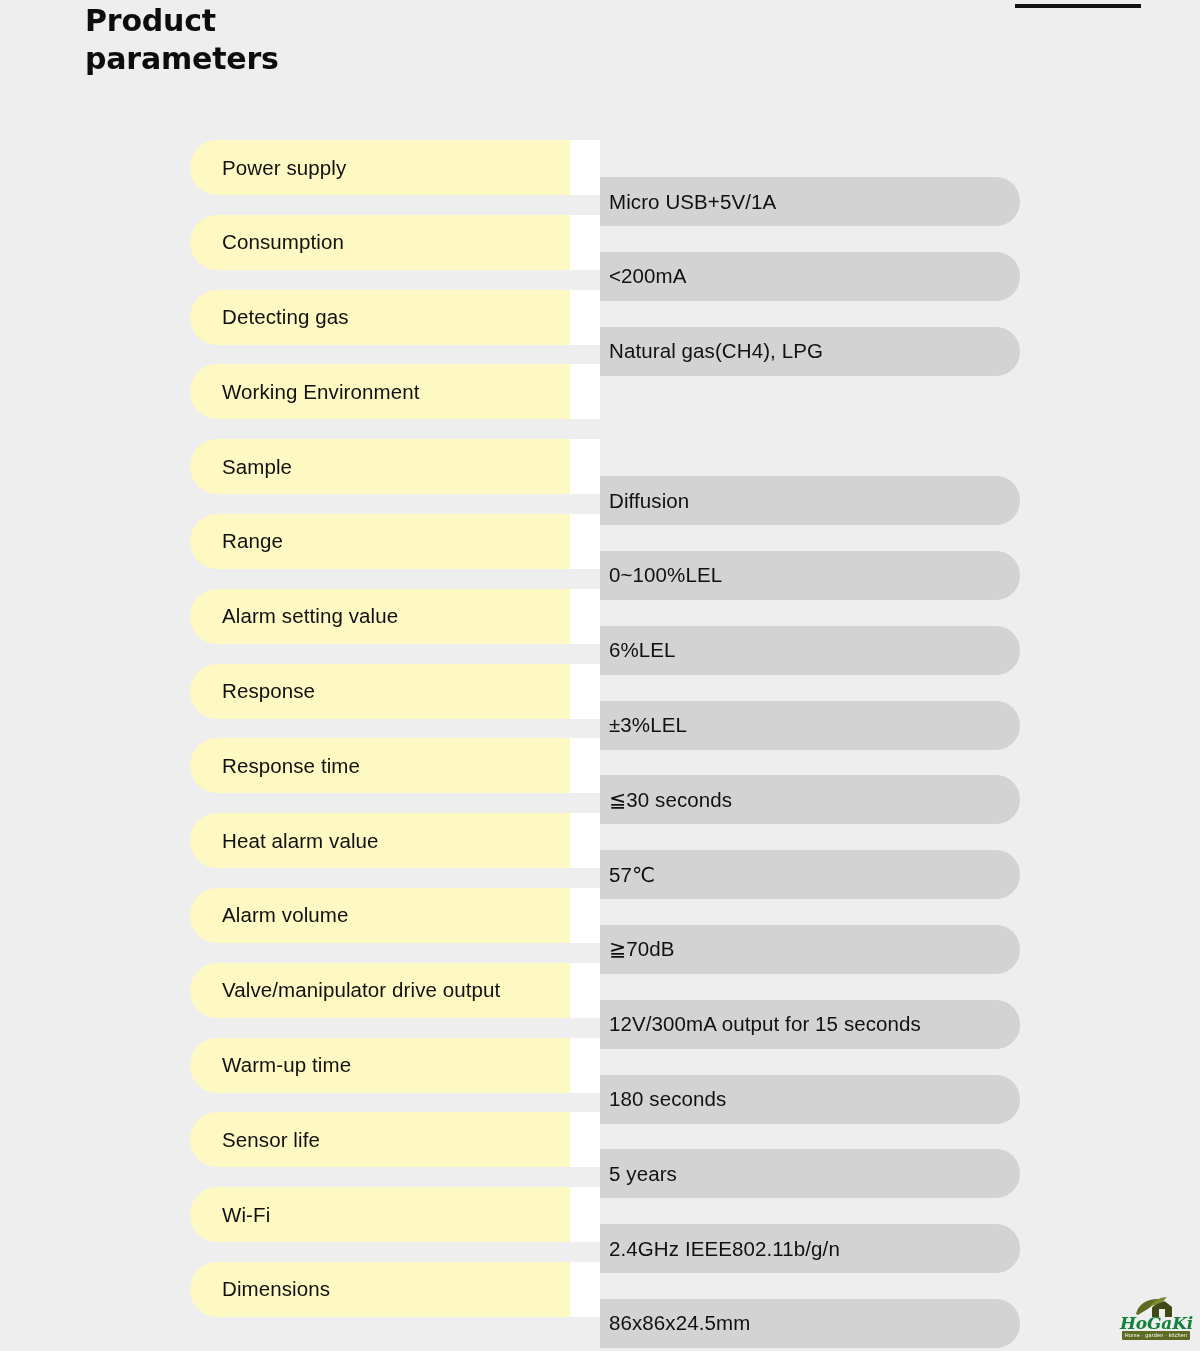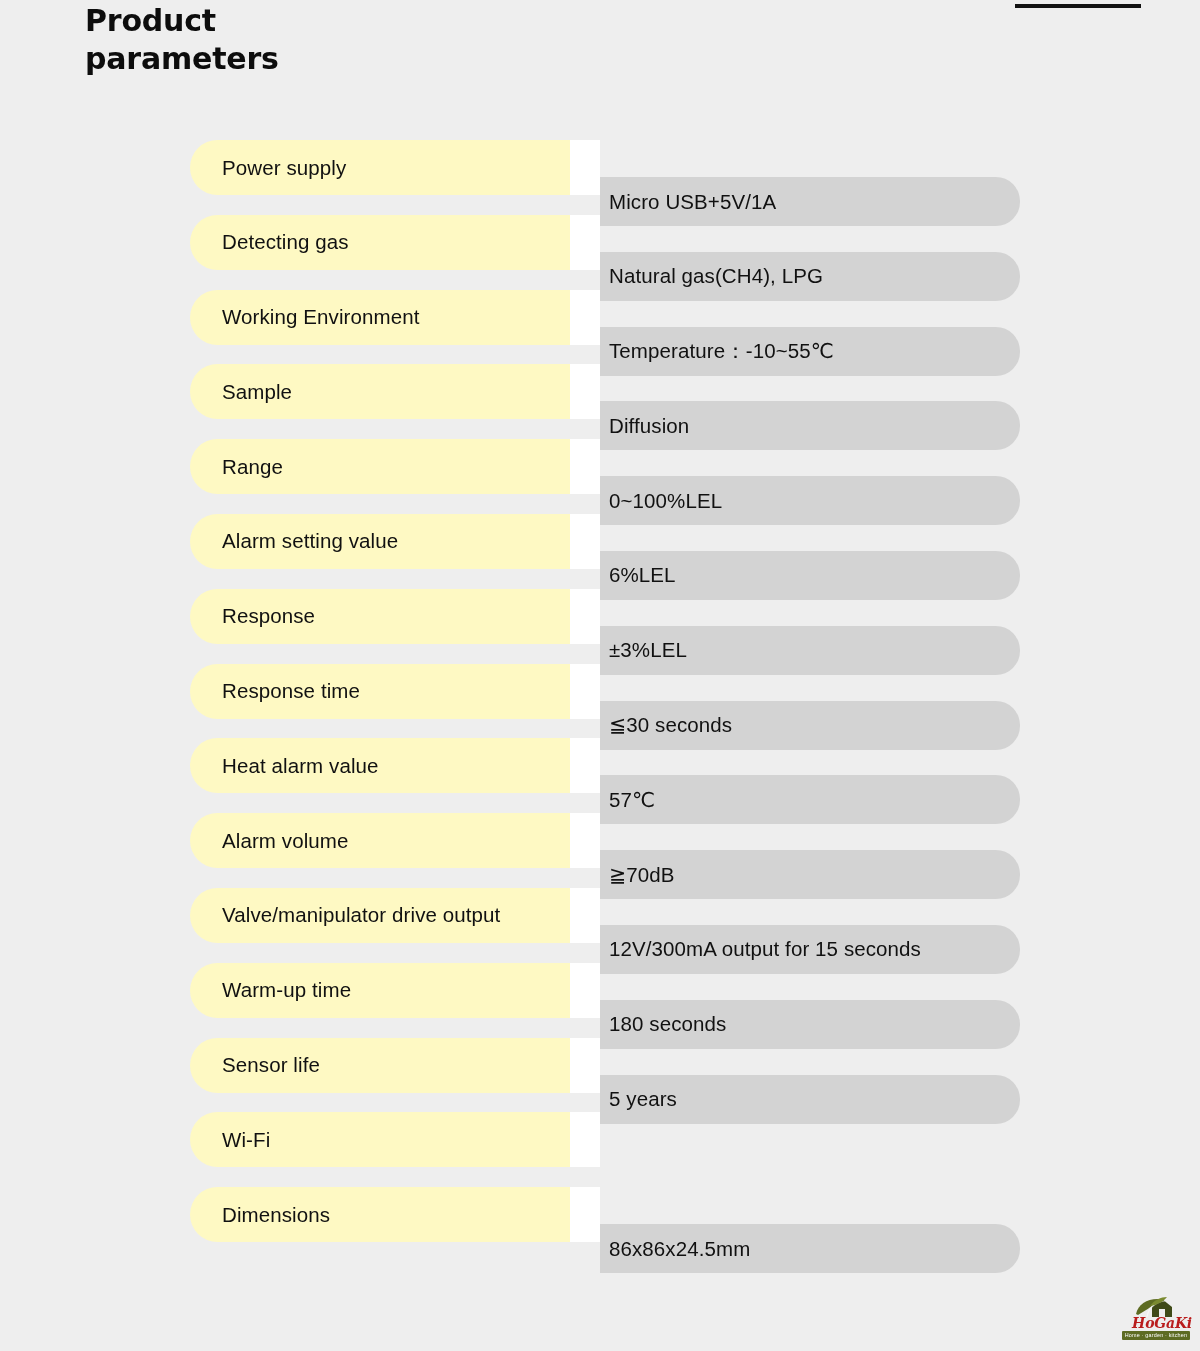--- a/index.html
+++ b/index.html
@@ -120,27 +120,27 @@
     left: 14px;
     top: 0px;
     width: 44px;
     height: 22px;
   }
   #brand-logo .logo-wordmark {
     position: absolute;
     left: 0;
     top: 20px;
     width: 72px;
-    text-align: right;
+    text-align: left;
     font-family: "DejaVu Serif", serif;
     font-weight: 700;
     font-style: italic;
-    font-size: 14px;
+    font-size: 17px;
     line-height: 14px;
-    color: #b91c1c;
+    color: #15803d;
     letter-spacing: -0.2px;
   }
   #brand-logo .logo-tagline {
     position: absolute;
     left: 2px;
     top: 35px;
     width: 68px;
     height: 9px;
     background: #5d6b22;
     border-radius: 1px;
@@ -165,33 +165,38 @@
     <div class="spec-row">
       <div class="spec-label">
         <span class="txt">Power supply</span>
       </div>
       <div class="spec-value">
         <span class="txt">Micro USB+5V/1A</span>
       </div>
     </div>
     <div class="spec-row">
       <div class="spec-label">
+        <span class="txt">Consumption</span>
+      </div>
+      <div class="spec-value">
+        <span class="txt">&lt;200mA</span>
+      </div>
+    </div>
+    <div class="spec-row">
+      <div class="spec-label">
         <span class="txt">Detecting gas</span>
       </div>
       <div class="spec-value">
         <span class="txt">Natural gas(CH4), LPG</span>
       </div>
     </div>
     <div class="spec-row">
       <div class="spec-label">
         <span class="txt">Working Environment</span>
       </div>
-      <div class="spec-value">
-        <span class="txt">Temperature：-10~55℃</span>
-      </div>
     </div>
     <div class="spec-row">
       <div class="spec-label">
         <span class="txt">Sample</span>
       </div>
       <div class="spec-value">
         <span class="txt">Diffusion</span>
       </div>
     </div>
     <div class="spec-row">
@@ -262,20 +267,23 @@
       <div class="spec-label">
         <span class="txt">Sensor life</span>
       </div>
       <div class="spec-value">
         <span class="txt">5 years</span>
       </div>
     </div>
     <div class="spec-row">
       <div class="spec-label">
         <span class="txt">Wi-Fi</span>
+      </div>
+      <div class="spec-value">
+        <span class="txt">2.4GHz IEEE802.11b/g/n</span>
       </div>
     </div>
     <div class="spec-row">
       <div class="spec-label">
         <span class="txt">Dimensions</span>
       </div>
       <div class="spec-value">
         <span class="txt">86x86x24.5mm</span>
       </div>
     </div>

